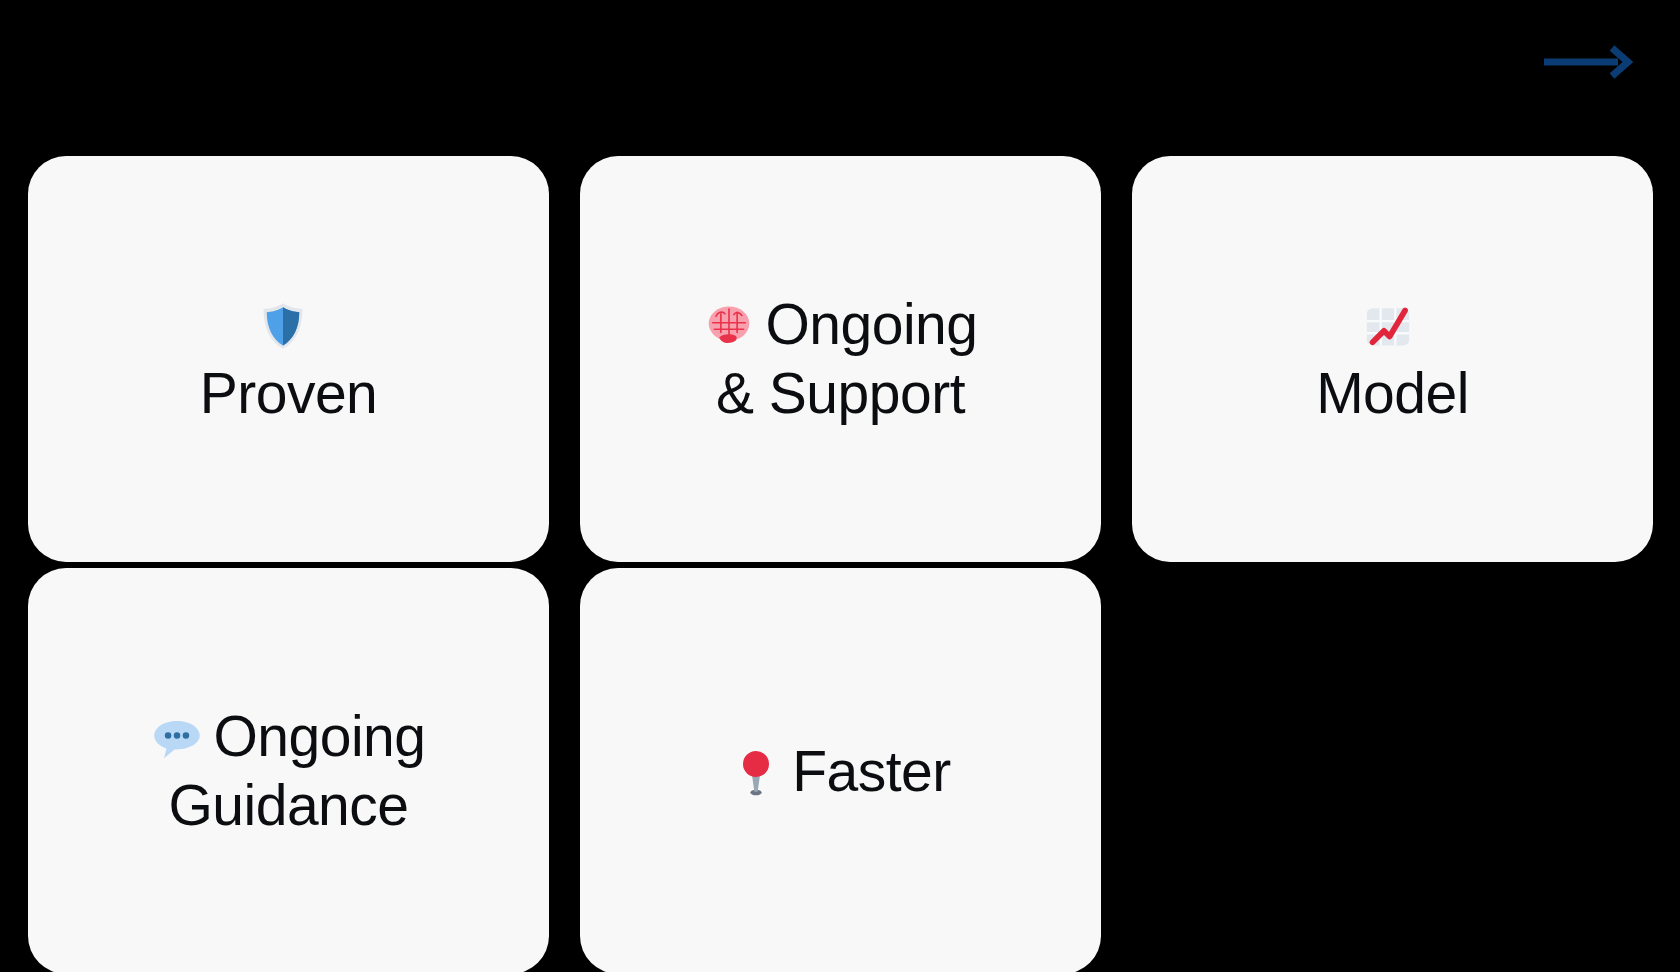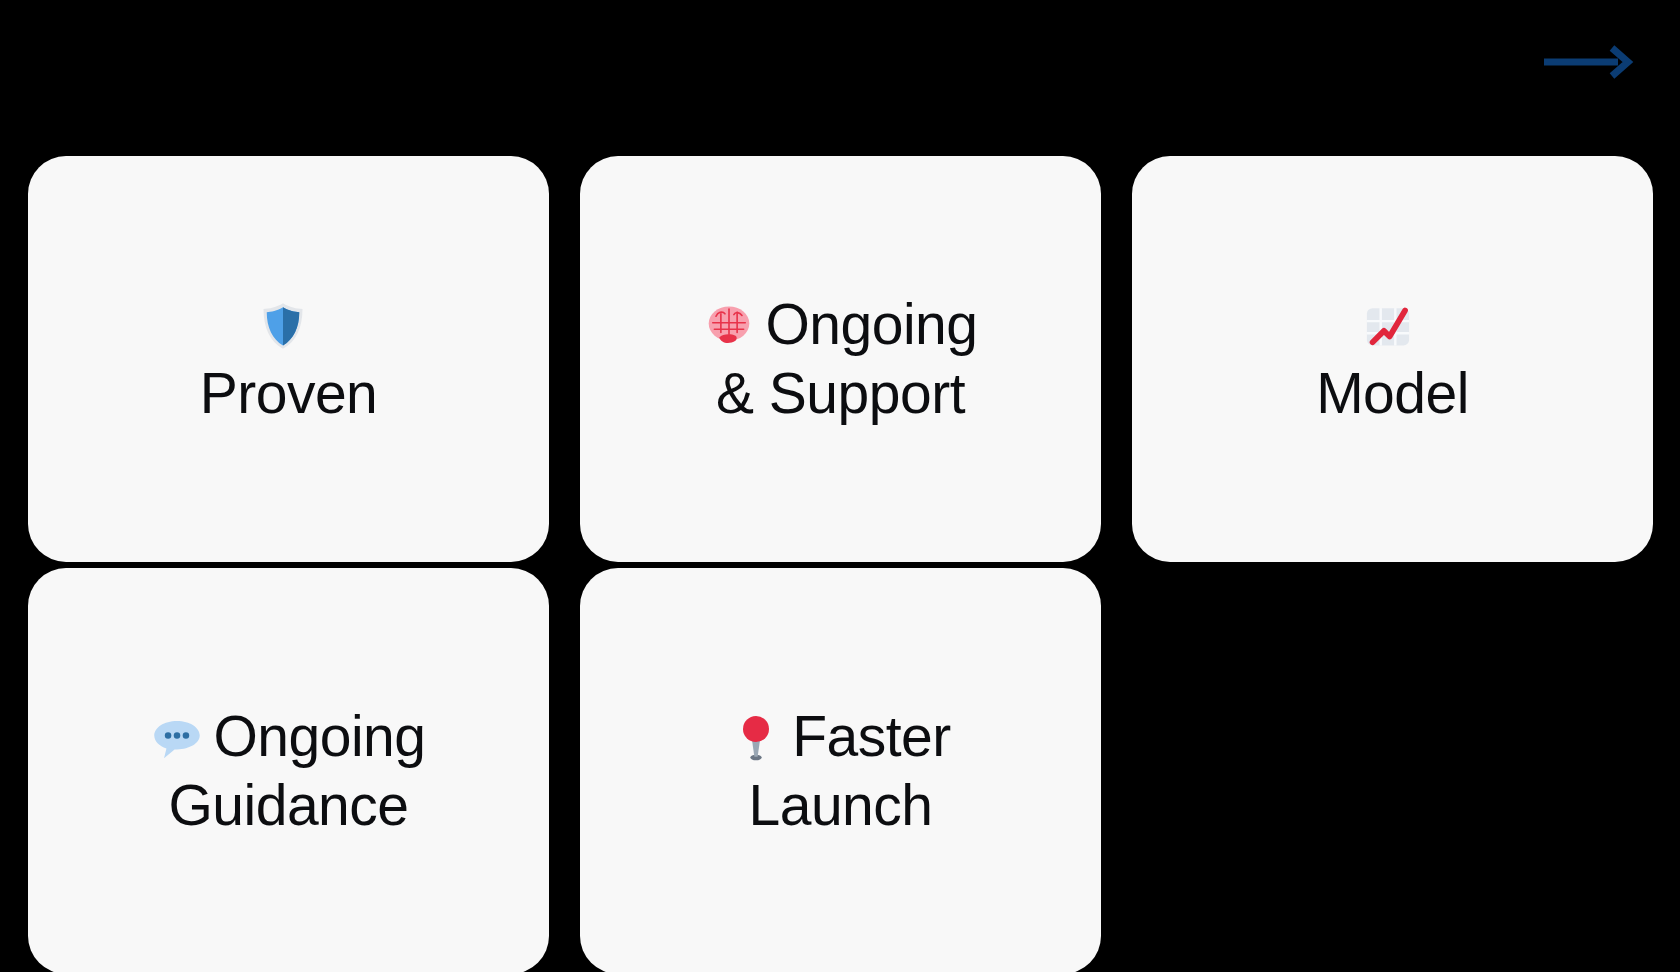--- a/index.html
+++ b/index.html
@@ -149,17 +149,17 @@
       </svg><span>Ongoing</span><br><span>Guidance</span>
     </div>
   </div>
 
   <div class="benefit-card card-6">
     <div class="card-label">
       <svg class="emoji-svg" viewBox="0 0 64 64">
         <ellipse cx="32" cy="56" rx="7" ry="3.5" fill="#6b7684"></ellipse>
         <path d="M26 27 L38 27 L34 55 L30 55 Z" fill="#9aa7b4"></path>
         <circle cx="32" cy="21" r="16" fill="#e62b45"></circle>
-      </svg><span>Faster</span><br><span>Launch</span>
+      </svg><span>Faster</span><br>
     </div>
   </div>
 
 </div>
 
 </body></html>

